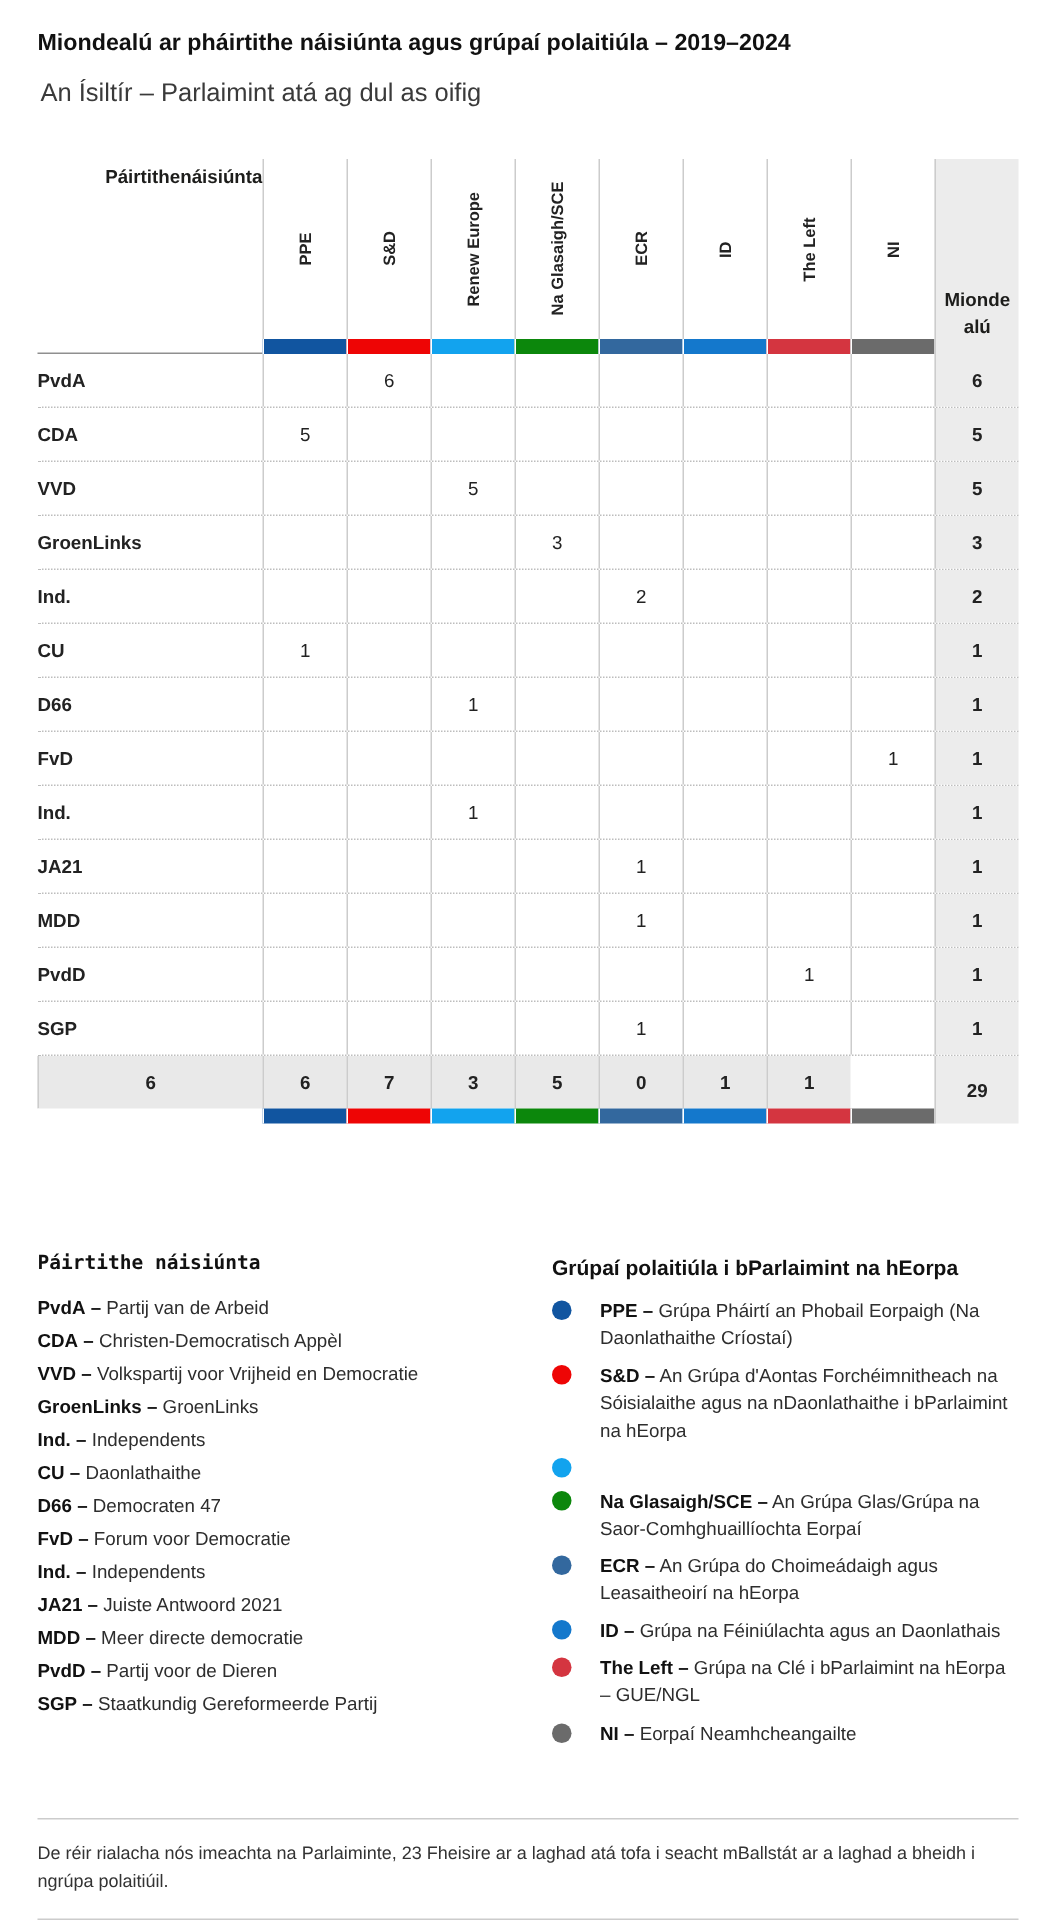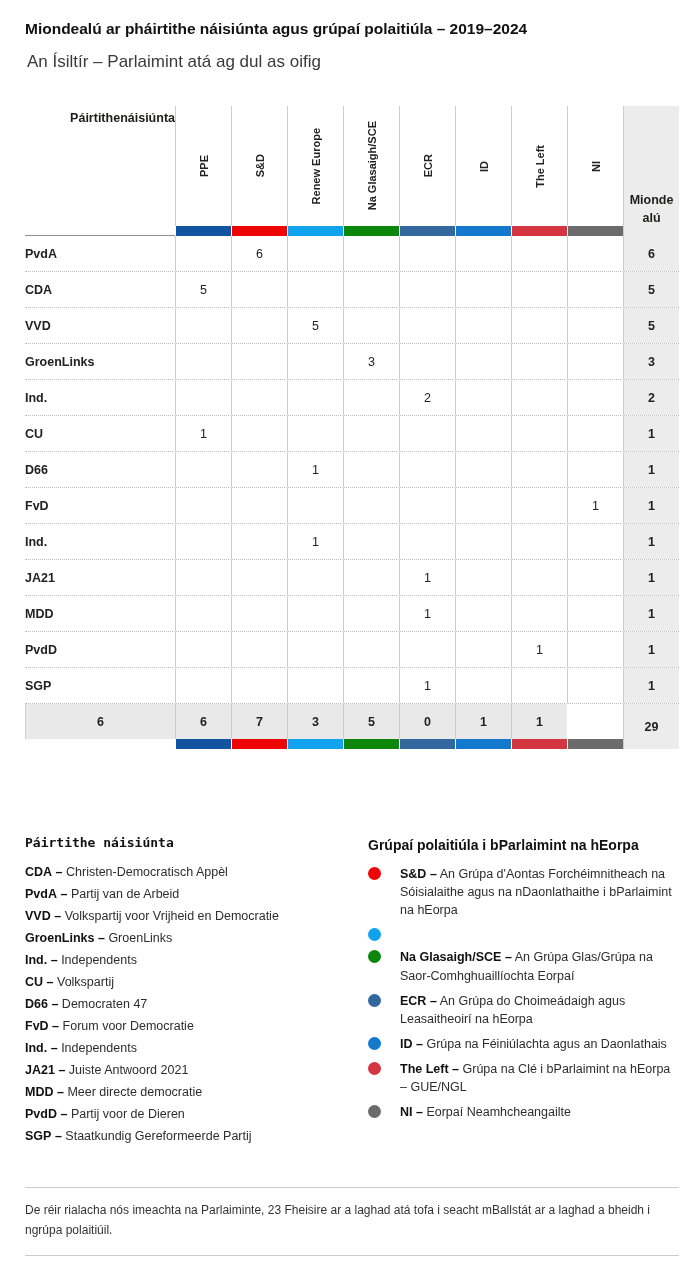--- a/index.html
+++ b/index.html
@@ -270,38 +270,42 @@
       <div class="t-bar" style="background-color: rgb(20, 120, 204);"></div>
       <div class="t-bar" style="background-color: rgb(212, 53, 64);"></div>
       <div class="t-bar" style="background-color: rgb(107, 107, 107);"></div>
       <div class="c c-seat t-seat">29</div>
     </div>
   </div>
 
   <div class="legends">
     <div class="leg-left">
       <h3>Páirtithe náisiúnta</h3>
+      <div class="p-item"><b>PvdA</b> <b>–</b> <span>Partij van de Arbeid</span></div>
       <div class="p-item"><b>CDA</b> <b>–</b> <span>Christen-Democratisch Appèl</span></div>
-      <div class="p-item"><b>PvdA</b> <b>–</b> <span>Partij van de Arbeid</span></div>
       <div class="p-item"><b>VVD</b> <b>–</b> <span>Volkspartij voor Vrijheid en Democratie</span></div>
       <div class="p-item"><b>GroenLinks</b> <b>–</b> <span>GroenLinks</span></div>
       <div class="p-item"><b>Ind.</b> <b>–</b> <span>Independents</span></div>
-      <div class="p-item"><b>CU</b> <b>–</b> <span>Volkspartij</span></div>
+      <div class="p-item"><b>CU</b> <b>–</b> <span>Daonlathaithe</span></div>
       <div class="p-item"><b>D66</b> <b>–</b> <span>Democraten 47</span></div>
       <div class="p-item"><b>FvD</b> <b>–</b> <span>Forum voor Democratie</span></div>
       <div class="p-item"><b>Ind.</b> <b>–</b> <span>Independents</span></div>
       <div class="p-item"><b>JA21</b> <b>–</b> <span>Juiste Antwoord 2021</span></div>
       <div class="p-item"><b>MDD</b> <b>–</b> <span>Meer directe democratie</span></div>
       <div class="p-item"><b>PvdD</b> <b>–</b> <span>Partij voor de Dieren</span></div>
       <div class="p-item"><b>SGP</b> <b>–</b> <span>Staatkundig Gereformeerde Partij</span></div>
     </div>
 
     <div class="leg-right">
       <h3>Grúpaí polaitiúla i bParlaimint na hEorpa</h3>
       <div class="g-item">
+        <span class="dot" style="background-color: rgb(17, 85, 160);"></span>
+        <span class="g-text"><b>PPE</b> <b>–</b> <span>Grúpa Pháirtí an Phobail Eorpaigh (Na Daonlathaithe Críostaí)</span></span>
+      </div>
+      <div class="g-item">
         <span class="dot" style="background-color: rgb(238, 5, 5);"></span>
         <span class="g-text"><b>S&amp;D</b> <b>–</b> <span>An Grúpa d'Aontas Forchéimnitheach na Sóisialaithe agus na nDaonlathaithe i bParlaimint na hEorpa</span></span>
       </div>
       <div class="g-item">
         <span class="dot" style="background-color: rgb(18, 163, 238);"></span>
       </div>
       <div class="g-item">
         <span class="dot" style="background-color: rgb(12, 135, 12);"></span>
         <span class="g-text"><b>Na Glasaigh/SCE</b> <b>–</b> <span>An Grúpa Glas/Grúpa na Saor-Comhghuaillíochta Eorpaí</span></span>
       </div>

